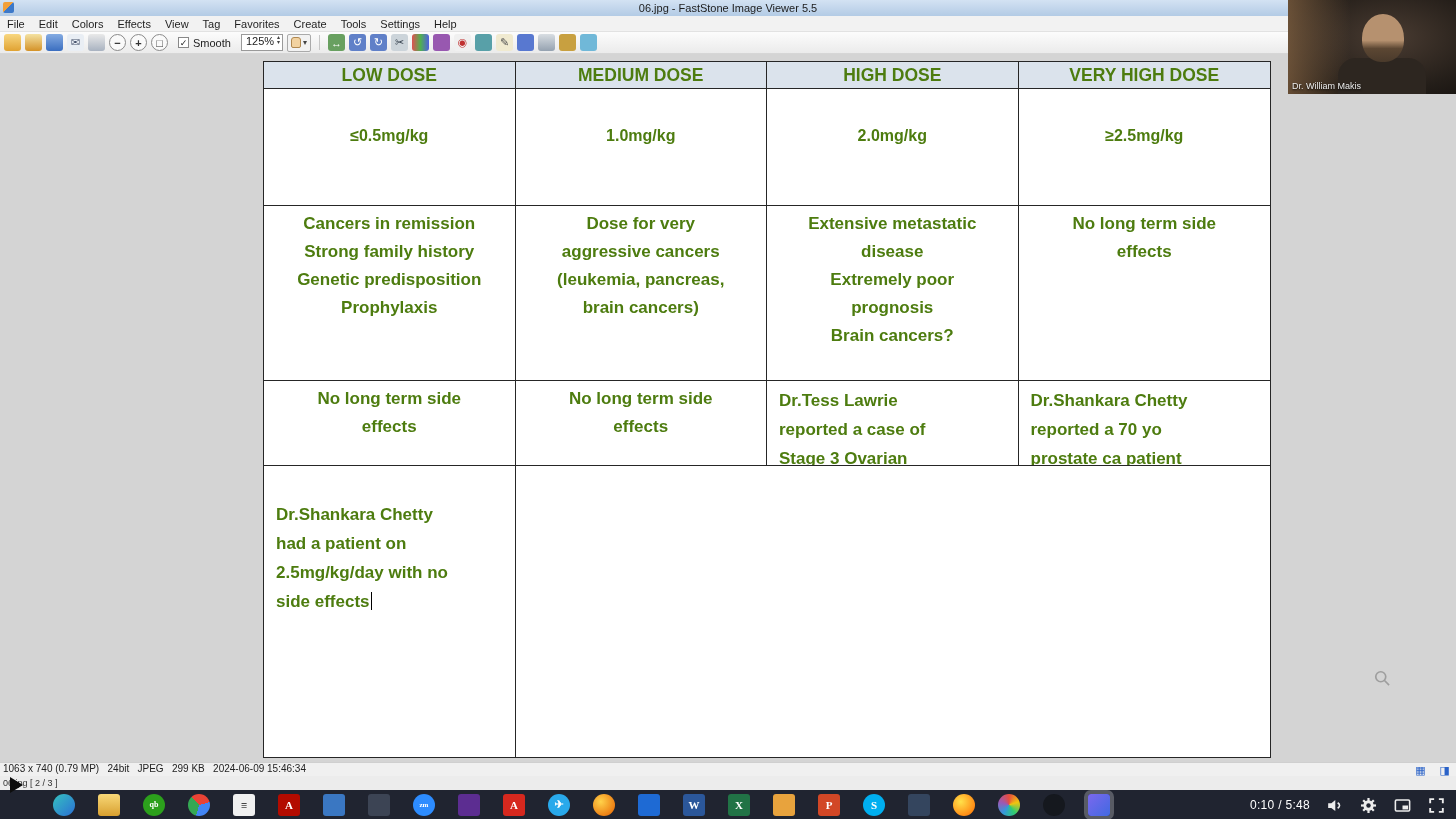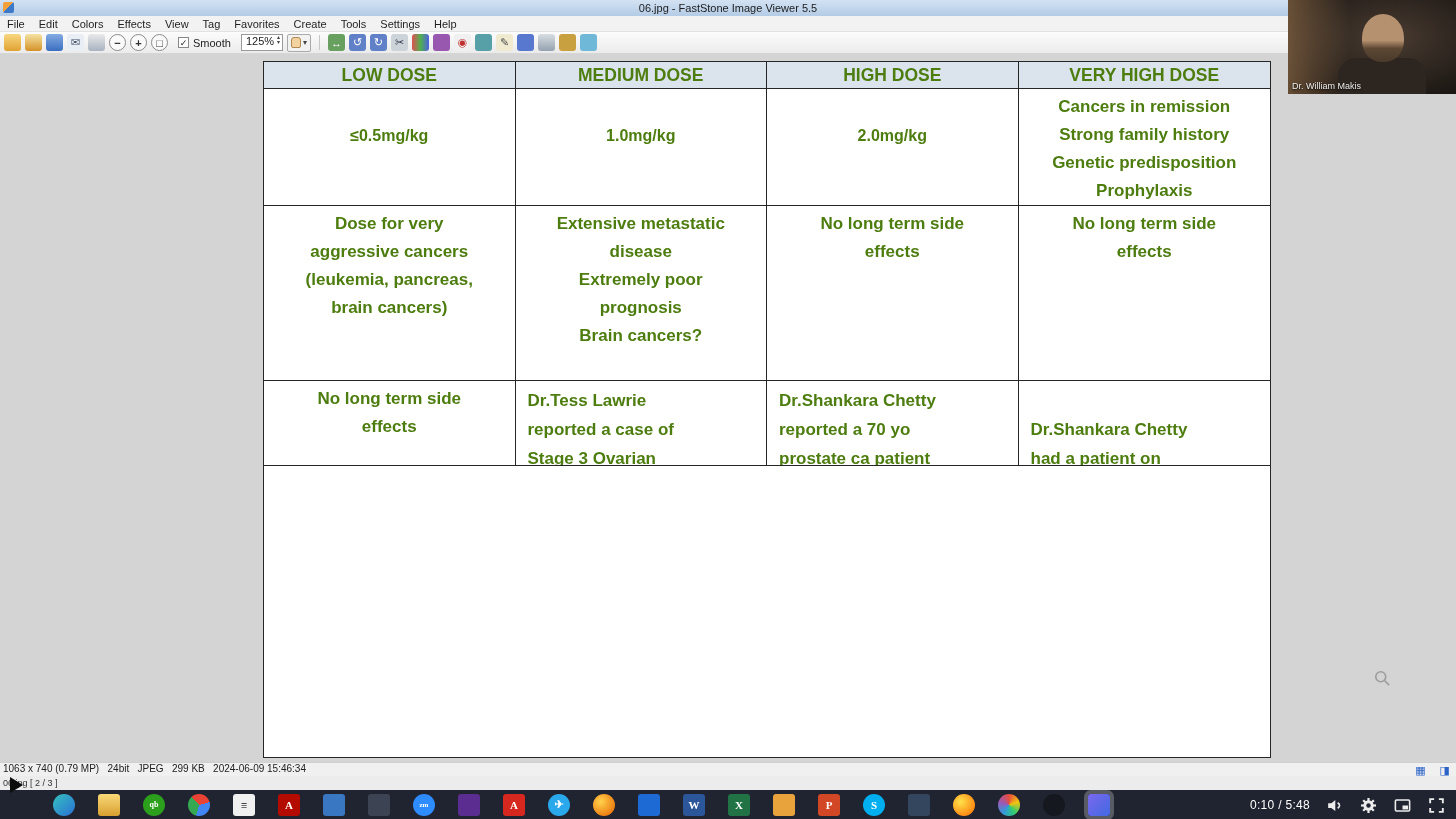--- a/index.html
+++ b/index.html
@@ -164,20 +164,21 @@
   <div class="viewport">
     <div class="dose-table">
       <div class="tcell th">LOW DOSE</div>
       <div class="tcell th">MEDIUM DOSE</div>
       <div class="tcell th">HIGH DOSE</div>
       <div class="tcell th">VERY HIGH DOSE</div>
 
       <div class="tcell dose">≤0.5mg/kg</div>
       <div class="tcell dose">1.0mg/kg</div>
       <div class="tcell dose">2.0mg/kg</div>
+      <div class="tcell dose">≥2.5mg/kg</div>
 
       <div class="tcell mid">Cancers in remission
 Strong family history
 Genetic predisposition
 Prophylaxis</div>
       <div class="tcell mid">Dose for very
 aggressive cancers
 (leukemia, pancreas,
 brain cancers)</div>
       <div class="tcell mid">Extensive metastatic

